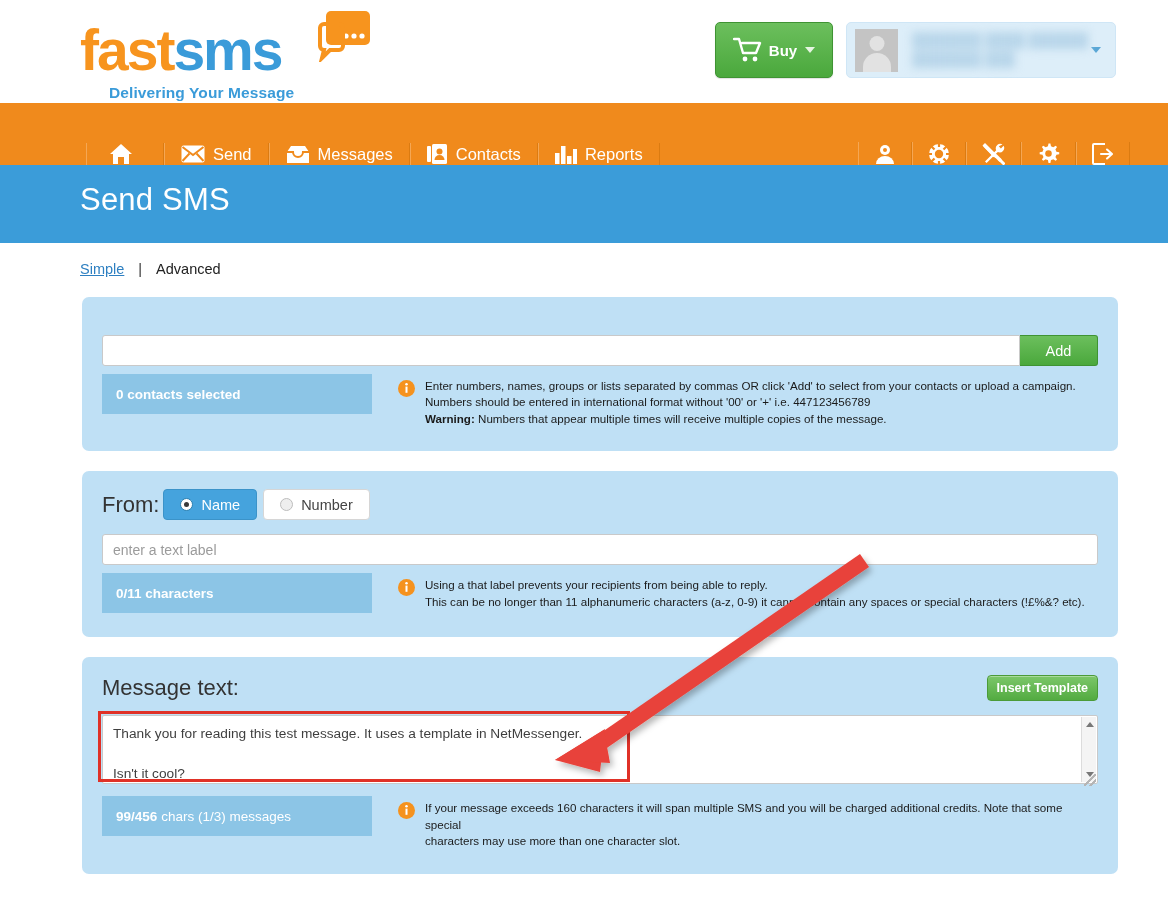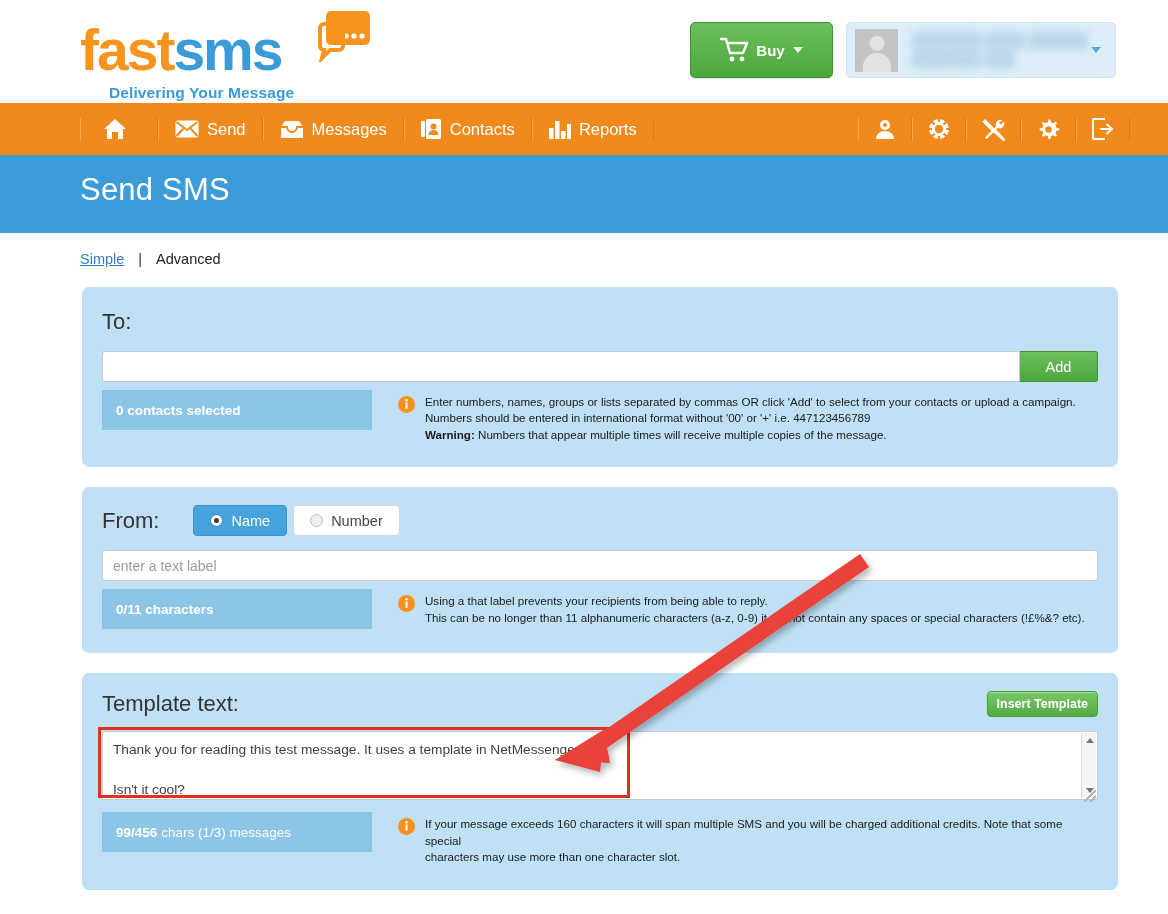--- a/index.html
+++ b/index.html
@@ -17,21 +17,21 @@
   .logo-wrap { position:absolute; left:80px; top:8px; width:300px; height:90px; }
   .logo-text { font-size:57px; font-weight:bold; letter-spacing:-2px; line-height:1;
                position:absolute; left:0; top:14px; }
   .logo-fast { color:#f7941e; }
   .logo-sms  { color:#3a9bd9; }
   .logo-tag  { position:absolute; left:29px; top:76px; color:#3a9bd9;
                font-size:15.5px; font-weight:bold; letter-spacing:0.1px; }
   .logo-bubble { position:absolute; left:226px; top:2px; width:65px; height:52px; }
 
   .buy-btn {
-    position:absolute; right:335px; top:22px; width:143px; height:56px;
+    position:absolute; right:335px; top:22px; width:118px; height:56px;
     background:linear-gradient(#6cbf5d,#4aa83c);
     border:1px solid #3f9333; border-radius:5px;
     display:flex; align-items:center; justify-content:center; gap:6px;
     cursor:pointer; box-shadow:0 1px 1px rgba(0,0,0,.12);
   }
   .buy-btn .lbl { color:#fff; font-weight:bold; font-size:15px; }
   .buy-caret { width:0;height:0;border-left:5px solid transparent;border-right:5px solid transparent;
                border-top:6px solid #e6f5e2; margin-left:2px;}
 
   .acct {
@@ -45,21 +45,21 @@
                  border-radius:50%; background:#e2e2e2; transform:translateX(-50%); }
   .acct-avatar::after { content:""; position:absolute; left:50%; top:24px; width:28px; height:22px;
                  border-radius:14px 14px 0 0; background:#e2e2e2; transform:translateX(-50%); }
   .acct-name { flex:1; margin-left:10px; color:#b9d6ea; font-size:14px;
                filter:blur(4px); -webkit-filter:blur(4px); user-select:none;
                line-height:1.35; }
   .acct-caret { width:0;height:0;border-left:5px solid transparent;border-right:5px solid transparent;
                 border-top:6px solid #5aa7d6; margin-right:6px; }
 
   
-  .nav { height:52px; background:#f08a1c; display:flex; align-items:center; }
+  .nav { height:62px; background:#f08a1c; display:flex; align-items:flex-end;padding-left:6px; }
   .nav-left { display:flex; margin-left:80px; }
   .nav-right { display:flex; margin-left:auto; margin-right:38px; }
   .nav-item {
     display:flex; align-items:center; gap:8px;
     padding:0 16px; color:#fff; font-size:16.5px;
     border-left:1px solid #f5a754; border-right:1px solid #db7b11;
     cursor:pointer;
   }
   .nav-item.home { padding:0 22px; }
   .nav-ico { display:flex; align-items:center; }
@@ -110,22 +110,22 @@
     display:flex; align-items:center; padding:0 14px; font-size:13.5px;
     flex:0 0 auto;
   }
   .counter b { font-weight:bold; margin-right:4px; }
   .hint { display:flex; gap:10px; padding-left:26px; padding-top:4px; }
   .info-ico { flex:0 0 auto; margin-top:2px; }
   .hint-text { font-size:11.6px; color:#1a1a1a; line-height:1.42; }
   .hint-text b { font-weight:bold; }
 
   
-  .from-row { display:flex; align-items:center; gap:28px; }
-  .radio-group { display:flex; gap:6px; margin-left:6px; }
+  .from-row { display:flex; align-items:center; gap:4px; }
+  .radio-group { display:flex; gap:6px; }
   .radio-pill {
     display:flex; align-items:center; gap:8px; height:31px; padding:0 16px;
     border-radius:4px; font-size:14.5px; cursor:pointer; background:#fff; color:#444;
     border:1px solid #d6d6d6;
   }
   .radio-pill.active { background:#45a3dd; color:#fff; border-color:#3b93c9; }
   .dot-outer { width:13px; height:13px; border-radius:50%; background:#fff;
                border:1px solid #bdbdbd; display:flex; align-items:center; justify-content:center; }
   .radio-pill.active .dot-outer { border-color:#2a7fb0; }
   .dot-inner { width:5px; height:5px; border-radius:50%; background:#3a3a3a; }
@@ -313,21 +313,20 @@
 
 <div class="content">
 
   <div class="tabs">
     <a class="simple">Simple</a>
     <span class="sep">|</span>
     <span class="adv">Advanced</span>
   </div>
 
   <div class="panel">
-    <div class="panel-title">To:</div>
 
     <div class="row-inputline">
       <input class="txtinput" type="text" placeholder="" style="">
       <button class="add-btn">Add</button>
     </div>
 
     <div class="meta-row">
       <div class="counter">
         <b>0 contacts selected</b>
       </div>
@@ -384,21 +383,21 @@
         <div class="hint-text">
           <div>Using a that label prevents your recipients from being able to reply.</div>
           <div>This can be no longer than 11 alphanumeric characters (a-z, 0-9) it cannot contain any spaces or special characters (!£%&amp;? etc).</div>
         </div>
       </div>
     </div>
   </div>
 
   <div class="panel" style="padding-top:18px;">
     <div class="msg-head">
-      <div class="panel-title">Template text:</div>
+      <div class="panel-title">Message text:</div>
       <button class="tpl-btn">Insert Template</button>
     </div>
 
     <div class="ta-wrap">
       <textarea class="msg-area" style="">Thank you for reading this test message. It uses a template in NetMessenger.
 
 Isn't it cool?</textarea>
       <div class="scroll-track">
         <div class="scroll-arrow">
             <span class="tri-up"></span>

